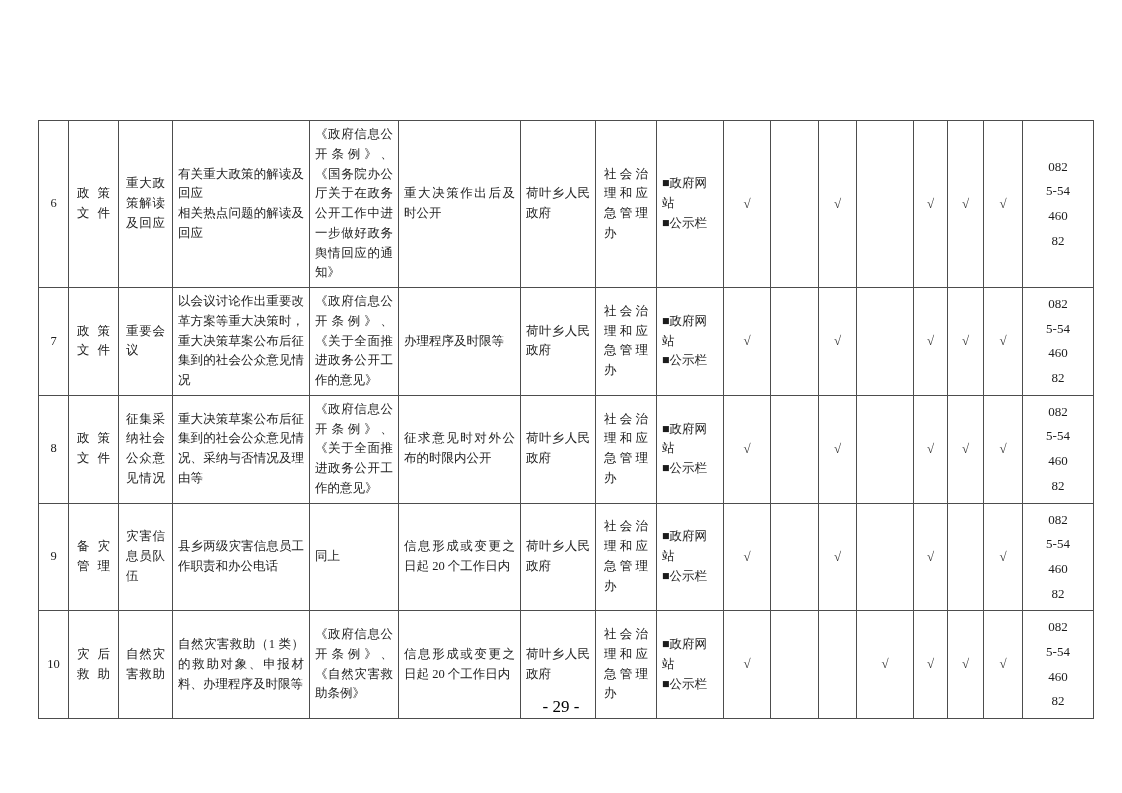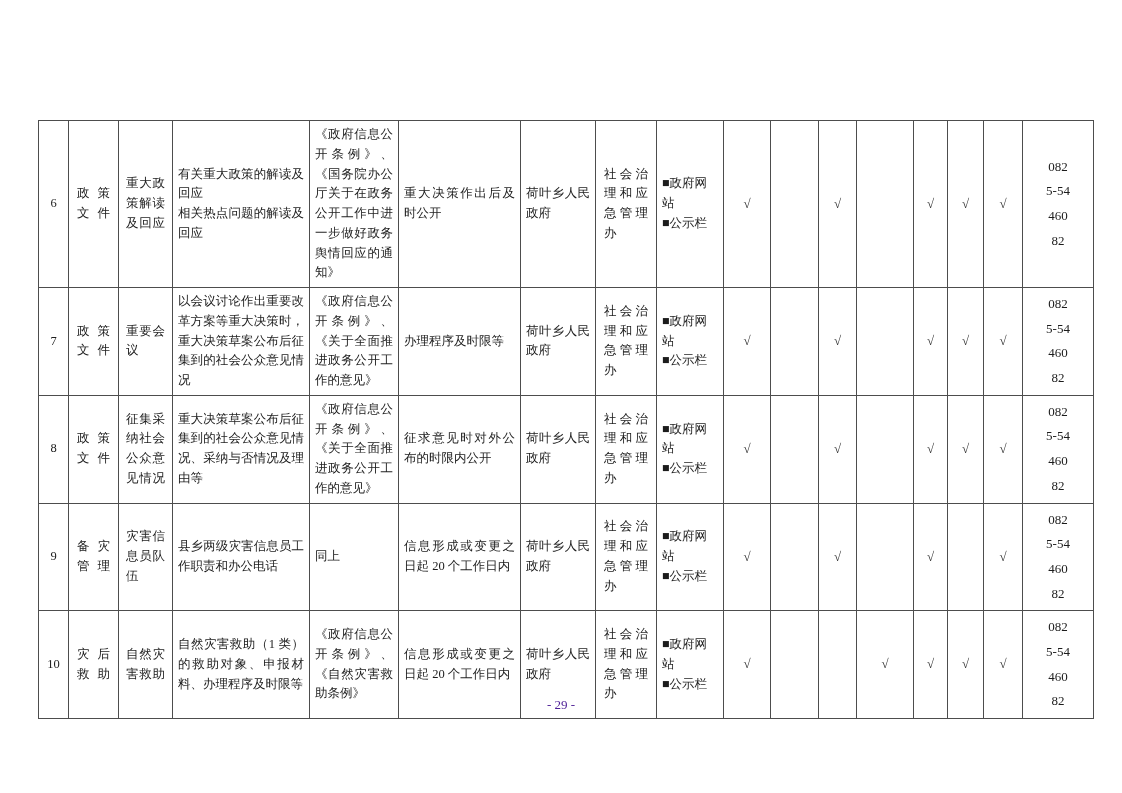--- a/index.html
+++ b/index.html
@@ -45,22 +45,22 @@
   td.content, td.basis, td.deadline, td.subject { text-align: justify; }
   td.department { text-align: justify; padding: 4px 8px; }
   td.channels { text-align: left; padding: 20px 5px; }
   td.check { text-align: center; color: #333333; font-size: 13px; padding: 2px; }
   td.phone { text-align: center; padding: 4px 23px; font-size: 13px; line-height: 1.9; }
   .footer {
     position: absolute;
     top: 697px; left: 0;
     width: 1122px;
     text-align: center;
-    font-size: 13px;
-    color: #4c1d95;
+    font-size: 17px;
+    color: #000000;
   }
 </style>
 </head>
 <body>
 
 <div class="page">
 
   <table class="grid">
     <colgroup>
       <col style="width:30px">

